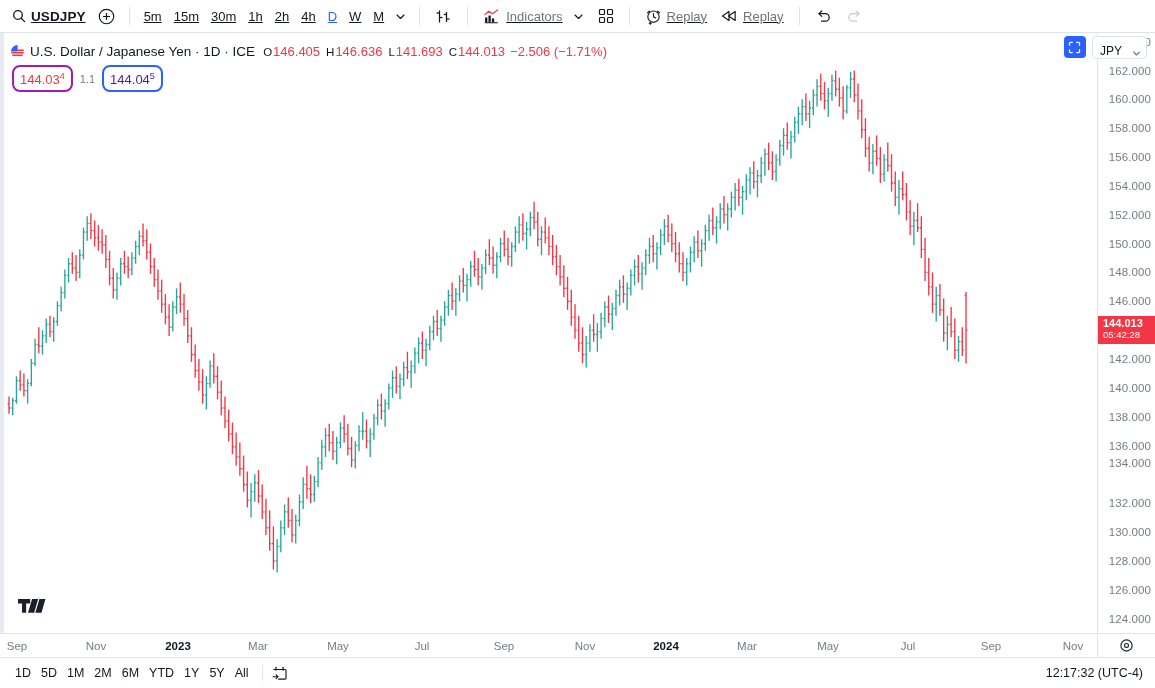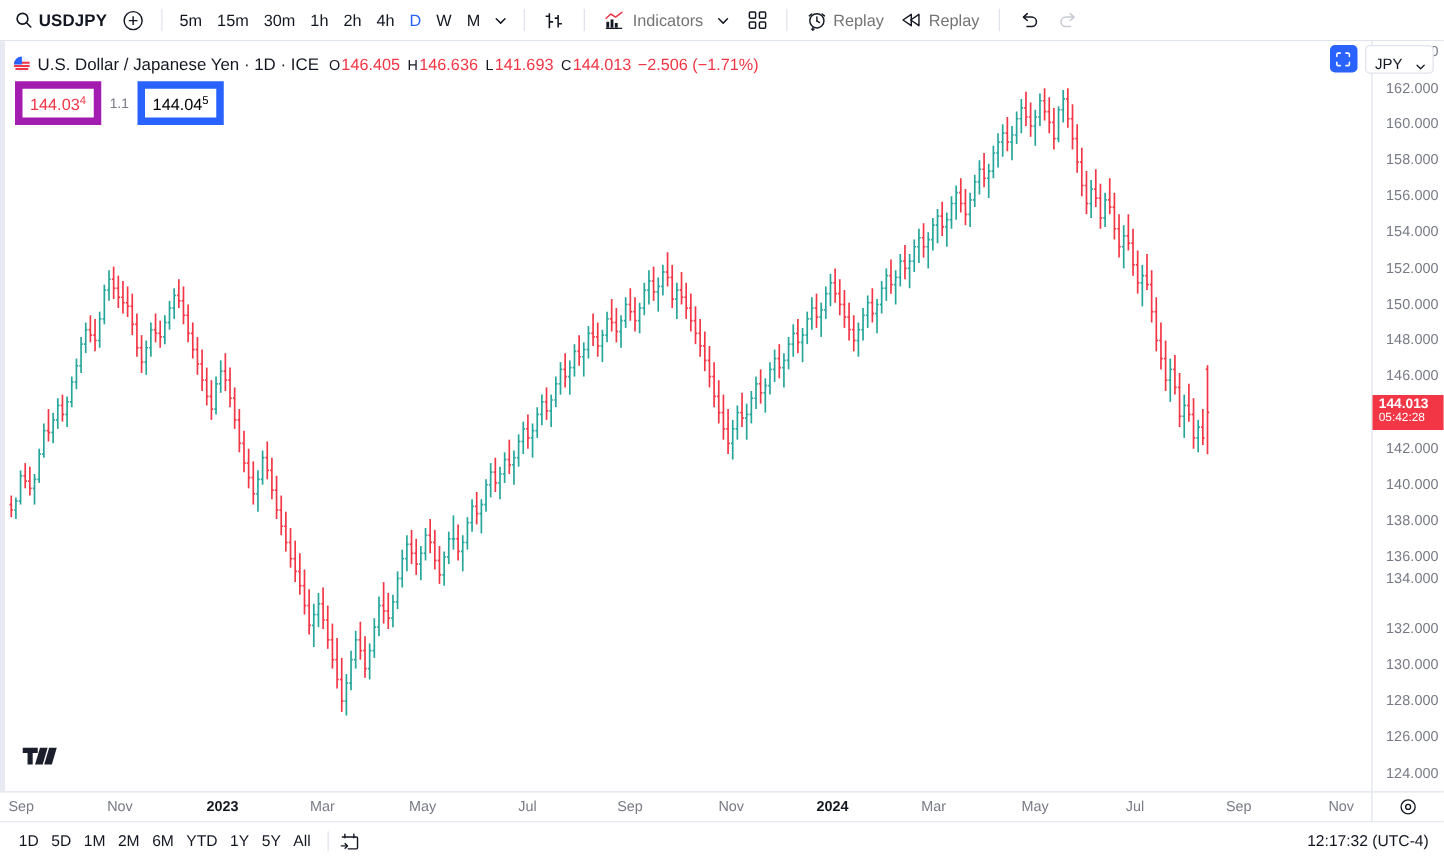--- a/index.html
+++ b/index.html
@@ -20,20 +20,21 @@
     display: flex; align-items: center;
     padding-left: 8px;
   }
   .tb-group { display: flex; align-items: center; height: 100%; }
   .tb-sep { width: 1px; height: 18px; background: #e0e3eb; margin: 0 8px; flex: none; }
   .tb-btn {
     display: flex; align-items: center; justify-content: flex-start;
     height: 26px; border-radius: 4px; padding: 0 7px;
     color: #131722; font-size: 13px; cursor: pointer;
     white-space: nowrap;
+    text-decoration: underline;
   }
   .sym-btn { padding: 0 6px 0 4px; gap: 5px; font-weight: 700; font-size: 13.5px; letter-spacing: .1px;}
   .tf-btn { padding: 0 6px; font-size: 13px; min-width: 20px; }
   .tf-btn.active { color: #2962ff; }
   .icon { display:inline-flex; align-items:center; justify-content:center; flex:none; }
   .lbl { font-size: 13px; color:#737373; }
 
   
   .legend {
     position: absolute; left: 10px; top: 44px; z-index: 5;
@@ -41,24 +42,24 @@
   }
   .legend-line1 { display: flex; align-items: center; gap: 5px; font-size: 13.5px; color:#131722; }
   .flag-icon { width:15px; height:15px; flex:none; }
   .legend-title { color:#131722; font-size:13.5px; }
   .ohlc { display:flex; align-items:center; gap:6px; font-size:13px; margin-left:3px; }
   .ohlc .k { color:#131722; font-size:11.5px; }
   .ohlc .v { color:#f23645; font-size:13px; }
 
   .legend-line2 { display:flex; align-items:center; gap:7px; margin-left:2px; }
   .bidask {
-    border:6px solid #a21caf; color:#f23645; border-radius:0;
+    border:2px solid #a21caf; color:#f23645; border-radius:8px;
     padding: 1px 6px 2px; font-size:13px; line-height:16px; background:#fff;
   }
-  .bidask.ask { border-color:#2962ff; color:#000000; }
+  .bidask.ask { border-color:#2962ff; color:#4c1d95; }
   .bidask sup { font-size:9px; vertical-align: super; }
   .spread { font-size:11px; color:#787b86; }
 
   
   .chart-area {
     position: absolute; left: 0; top: 33px;
     width: 1097px; height: 600px;
     background: #ffffff;
     border-left: 4px solid #e8eaf2;
     overflow: hidden;

